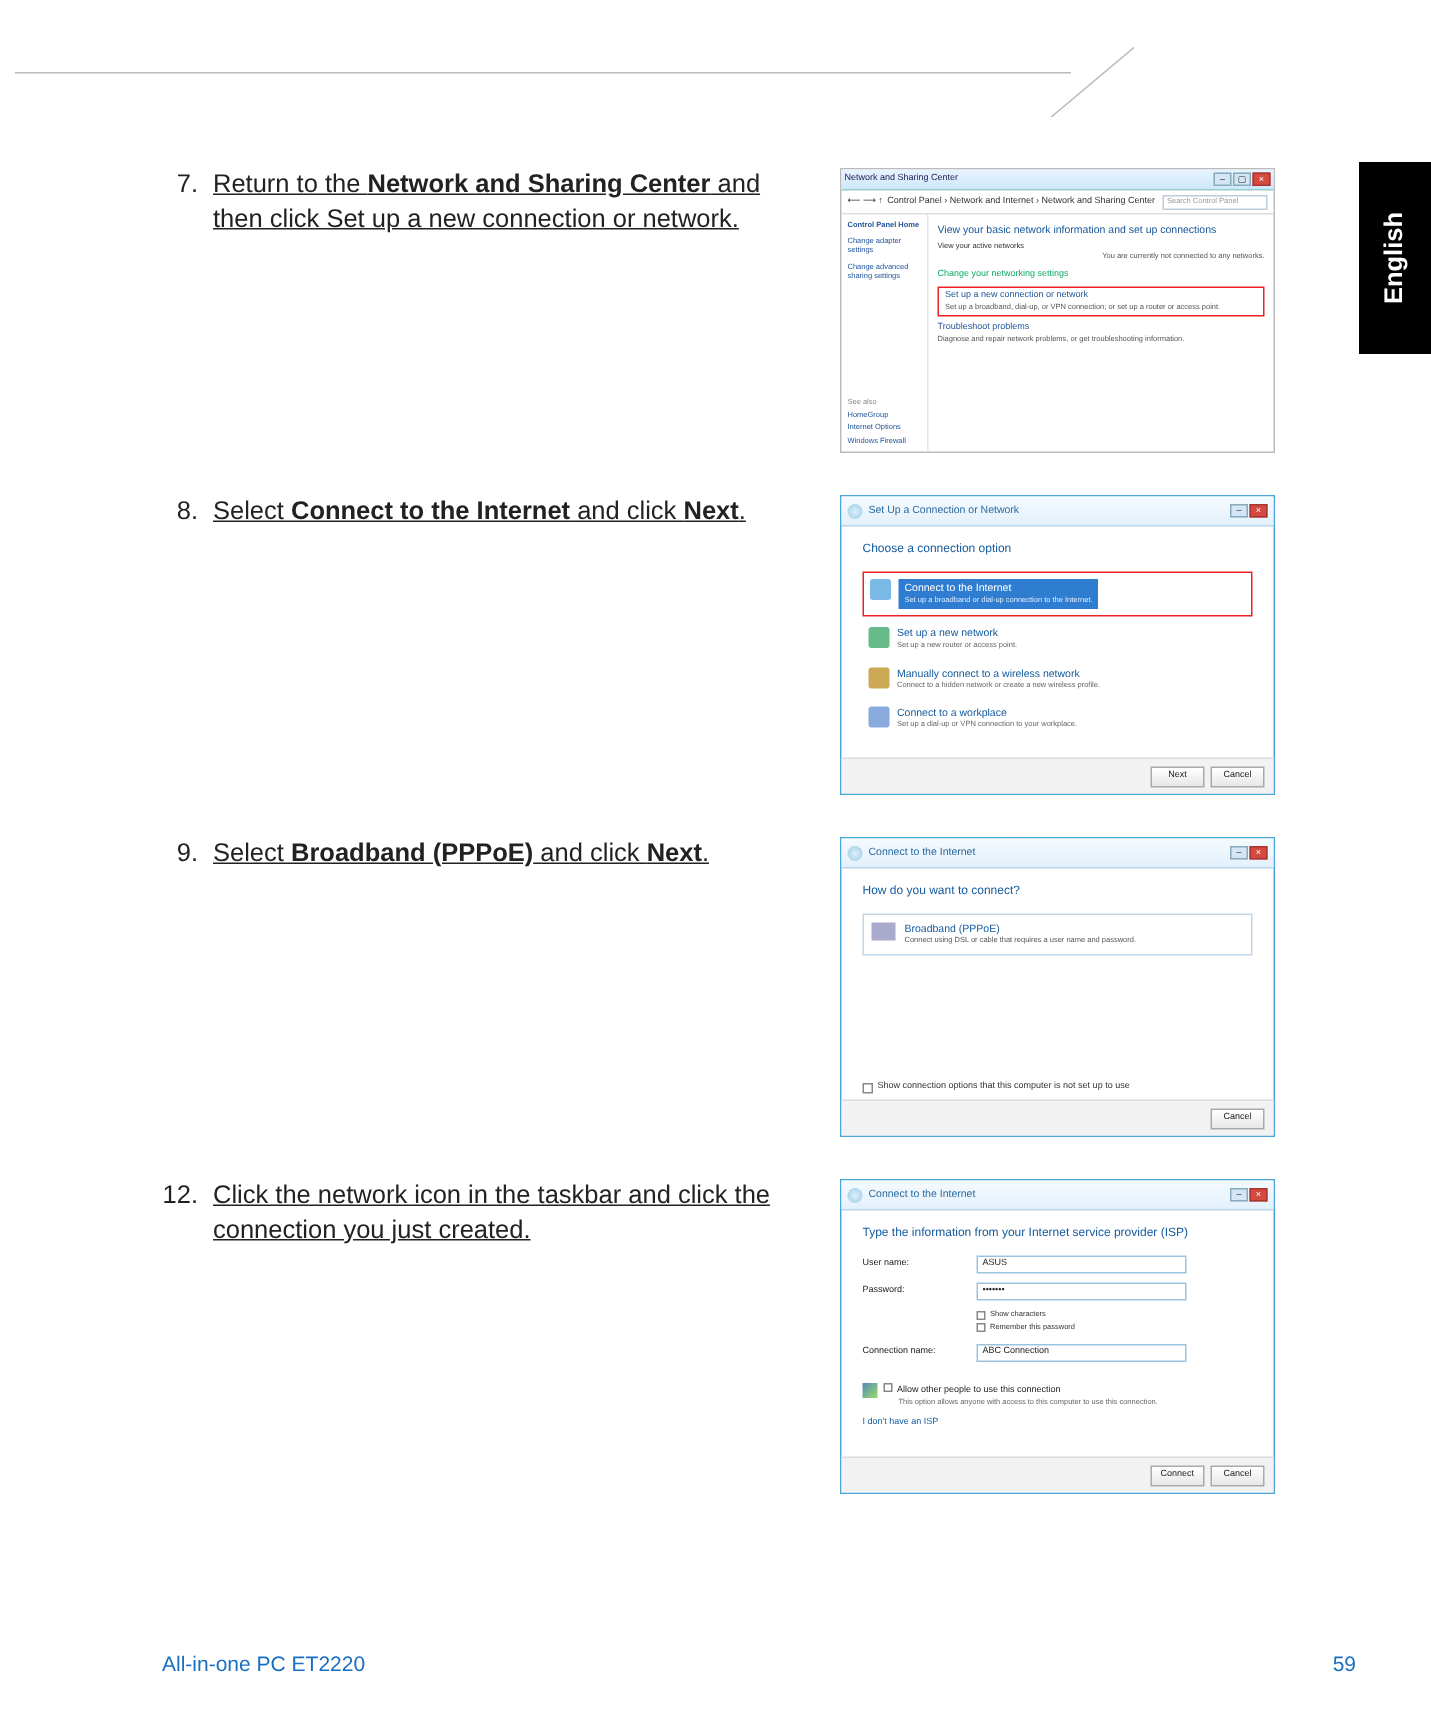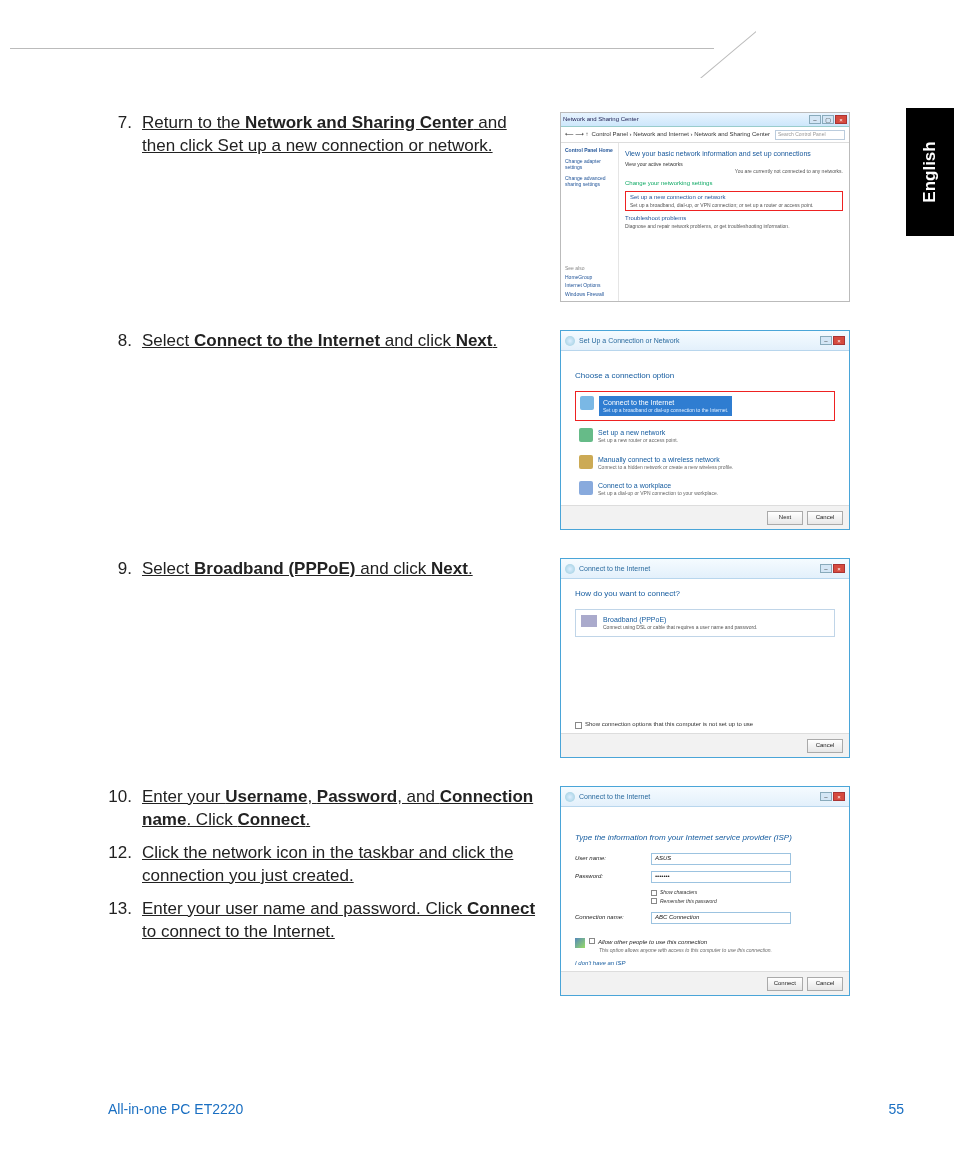--- a/index.html
+++ b/index.html
@@ -129,21 +129,21 @@
     height: 20px;
     background: linear-gradient(180deg,#f5fbff,#e3f0fb);
     border-bottom: 1px solid #b8d6ed;
     display: flex;
     align-items: center;
     padding: 0 4px;
   }
   .sc-title .back { width:10px; height:10px; border-radius:50%; background:radial-gradient(circle,#def,#9cd); margin-right:4px;}
   .sc-title .t { color:#2a6a9e; font-size:7px;}
   .sc-title .winbtns { margin-left:auto;}
-  .sc2 .body { padding:20px 14px;}
+  .sc2 .body { padding:10px 14px;}
   .sc2 .q { color:#135a9e; font-size:8px; margin-bottom:10px;}
   .opt { display:flex; align-items:flex-start; gap:5px; padding:4px; margin-bottom:3px;}
   .opt .ic { width:14px; height:14px; background:#7ab8e5; border-radius:2px; flex-shrink:0;}
   .opt .lbl { font-size:6px;}
   .opt .lbl .m { font-size:7px;}
   .opt .lbl .s { color:#666; font-size:5px;}
   .sc2 .sel { border:1.5px solid #e22;}
   .sc2 .sel .highlight { background:#2f7dd1; color:#fff; padding:2px 4px;}
   .sc-footer {
     position:absolute; bottom:0; left:0; right:0;
@@ -156,21 +156,21 @@
   .sc3 .body { padding:10px 14px;}
   .sc3 .q { color:#135a9e; font-size:8px; margin-bottom:10px;}
   .sc3 .bb { border:1px solid #c0d5e8; padding:5px; display:flex; gap:6px; align-items:flex-start;}
   .sc3 .bb .ic { width:16px; height:12px; background:#aac;}
   .sc3 .bb .m { color:#135a9e; font-size:7px;}
   .sc3 .bb .s { color:#555; font-size:5px;}
   .sc3 .chk { position:absolute; bottom:28px; left:14px; font-size:6px; color:#333; display:flex; align-items:center; gap:3px;}
   .sc3 .chk .box { width:7px; height:7px; border:1px solid #888;}
   
   .sc4 { height: 210px; border:1px solid #4aa5d8;}
-  .sc4 .body { padding:26px 14px;font-style:italic;}
+  .sc4 .body { padding:10px 14px;}
   .sc4 .q { color:#135a9e; font-size:8px; margin-bottom:10px;}
   .sc4 .fld { display:flex; align-items:center; margin-bottom:6px; gap:6px;}
   .sc4 .fld .lab { width:70px; font-size:6px;}
   .sc4 .fld .inp { width:140px; height:12px; border:1px solid #9cc3e0; background:#fff; font-size:6px; padding-left:3px; display:flex; align-items:center;}
   .sc4 .cks { margin-left:76px; font-size:5px; color:#333;}
   .sc4 .cks div{display:flex;align-items:center;gap:3px; margin-bottom:2px;}
   .sc4 .cks .box{width:6px;height:6px;border:1px solid #888;}
   .sc4 .allow { display:flex; gap:4px; font-size:6px; margin-top:14px;}
   .sc4 .allow .shield{width:10px;height:10px;background:linear-gradient(135deg,#58b,#9d6);}
   .sc4 .nolink { color:#135a9e; font-size:6px; margin-top:6px;}
@@ -337,32 +337,22 @@
       <div class="sc-footer">
         <span class="sc-btn">Cancel</span>
       </div>
     </div>
   </div>
 
   <div class="row">
     <div class="textcol">
       <ol>
         <li>
-          <span class="num">10.</span>
-          <span class="txt">
-            <span>Enter your </span><b>Username</b><span>, </span><b>Password</b><span>, and </span><b>Connection name</b><span>. Click </span><b>Connect</b><span>.</span>
-          </span>
-        </li>
-        <li>
           <span class="num">12.</span>
           <span class="txt">Click the network icon in the taskbar and click the connection you just created.</span>
-        </li>
-        <li>
-          <span class="num">13.</span>
-          <span class="txt"><span>Enter your user name and password. Click </span><b>Connect</b><span> to connect to the Internet.</span></span>
         </li>
       </ol>
     </div>
     <div class="thumb sc4">
       <div class="sc-title">
         <span class="back"></span>
         <span class="t">Connect to the Internet</span>
         <span class="winbtns"><span class="min">–</span><span class="cls">×</span></span>
       </div>
       <div class="body">
@@ -402,14 +392,14 @@
         <span class="sc-btn">Connect</span>
         <span class="sc-btn">Cancel</span>
       </div>
     </div>
   </div>
 
 </div>
 
 <div class="page-footer">
   <span>All-in-one PC ET2220</span>
-  <span>55</span>
+  <span>59</span>
 </div>
 
 </body></html>

